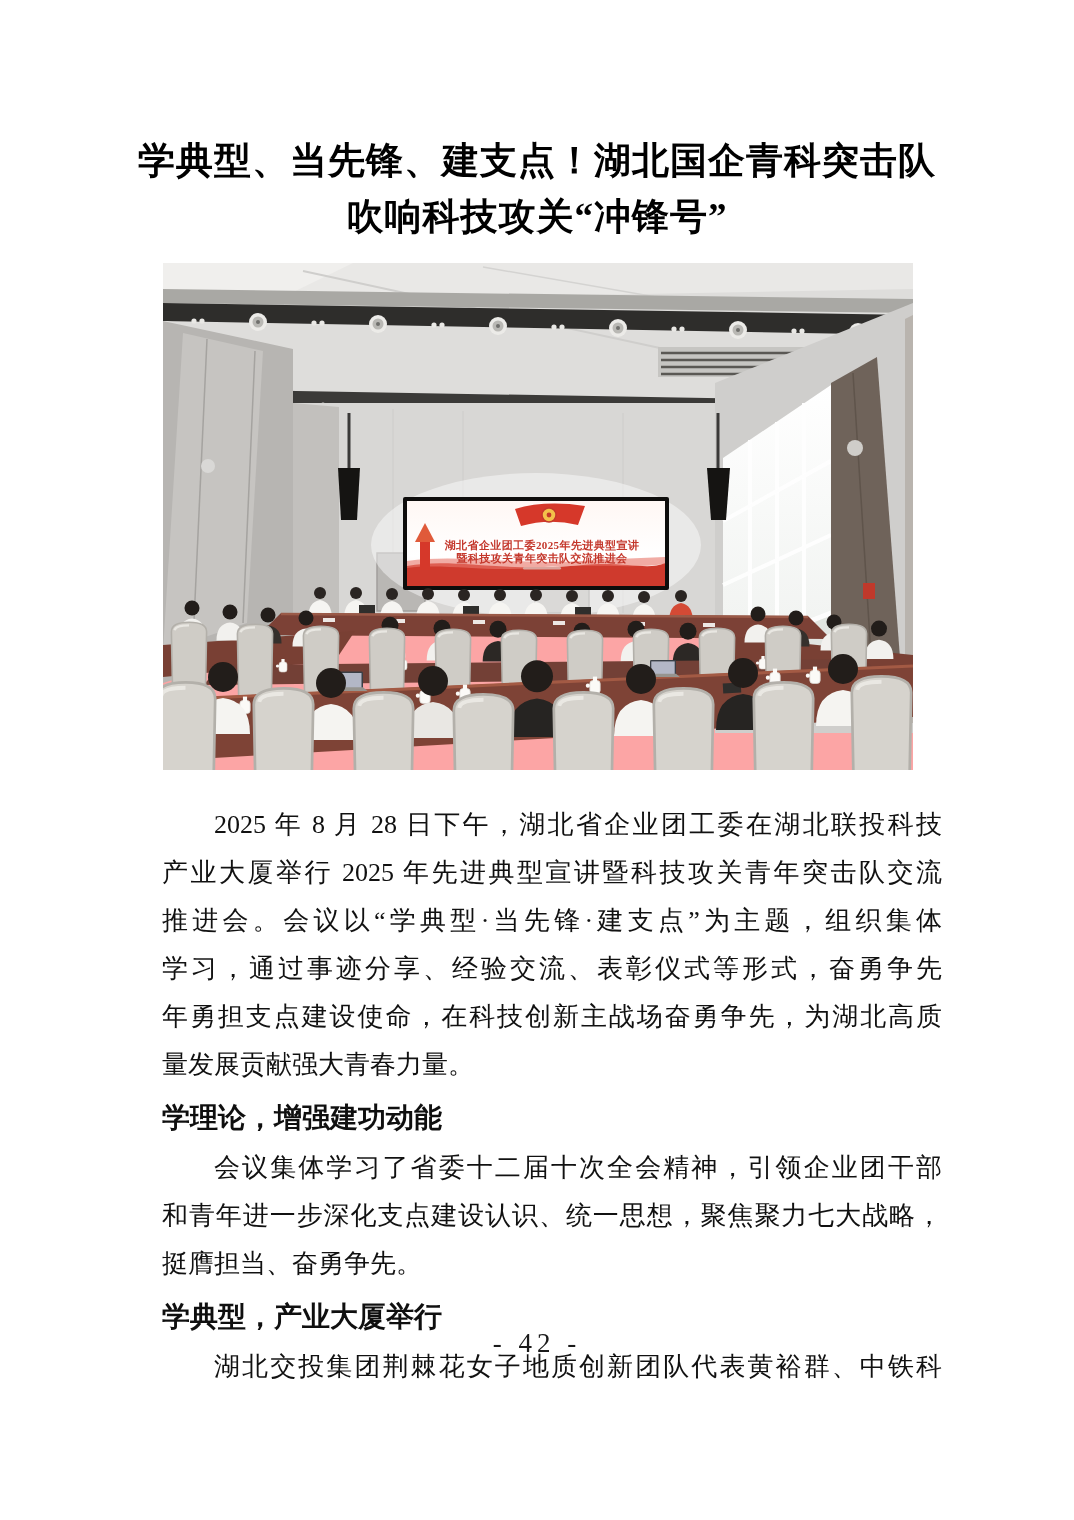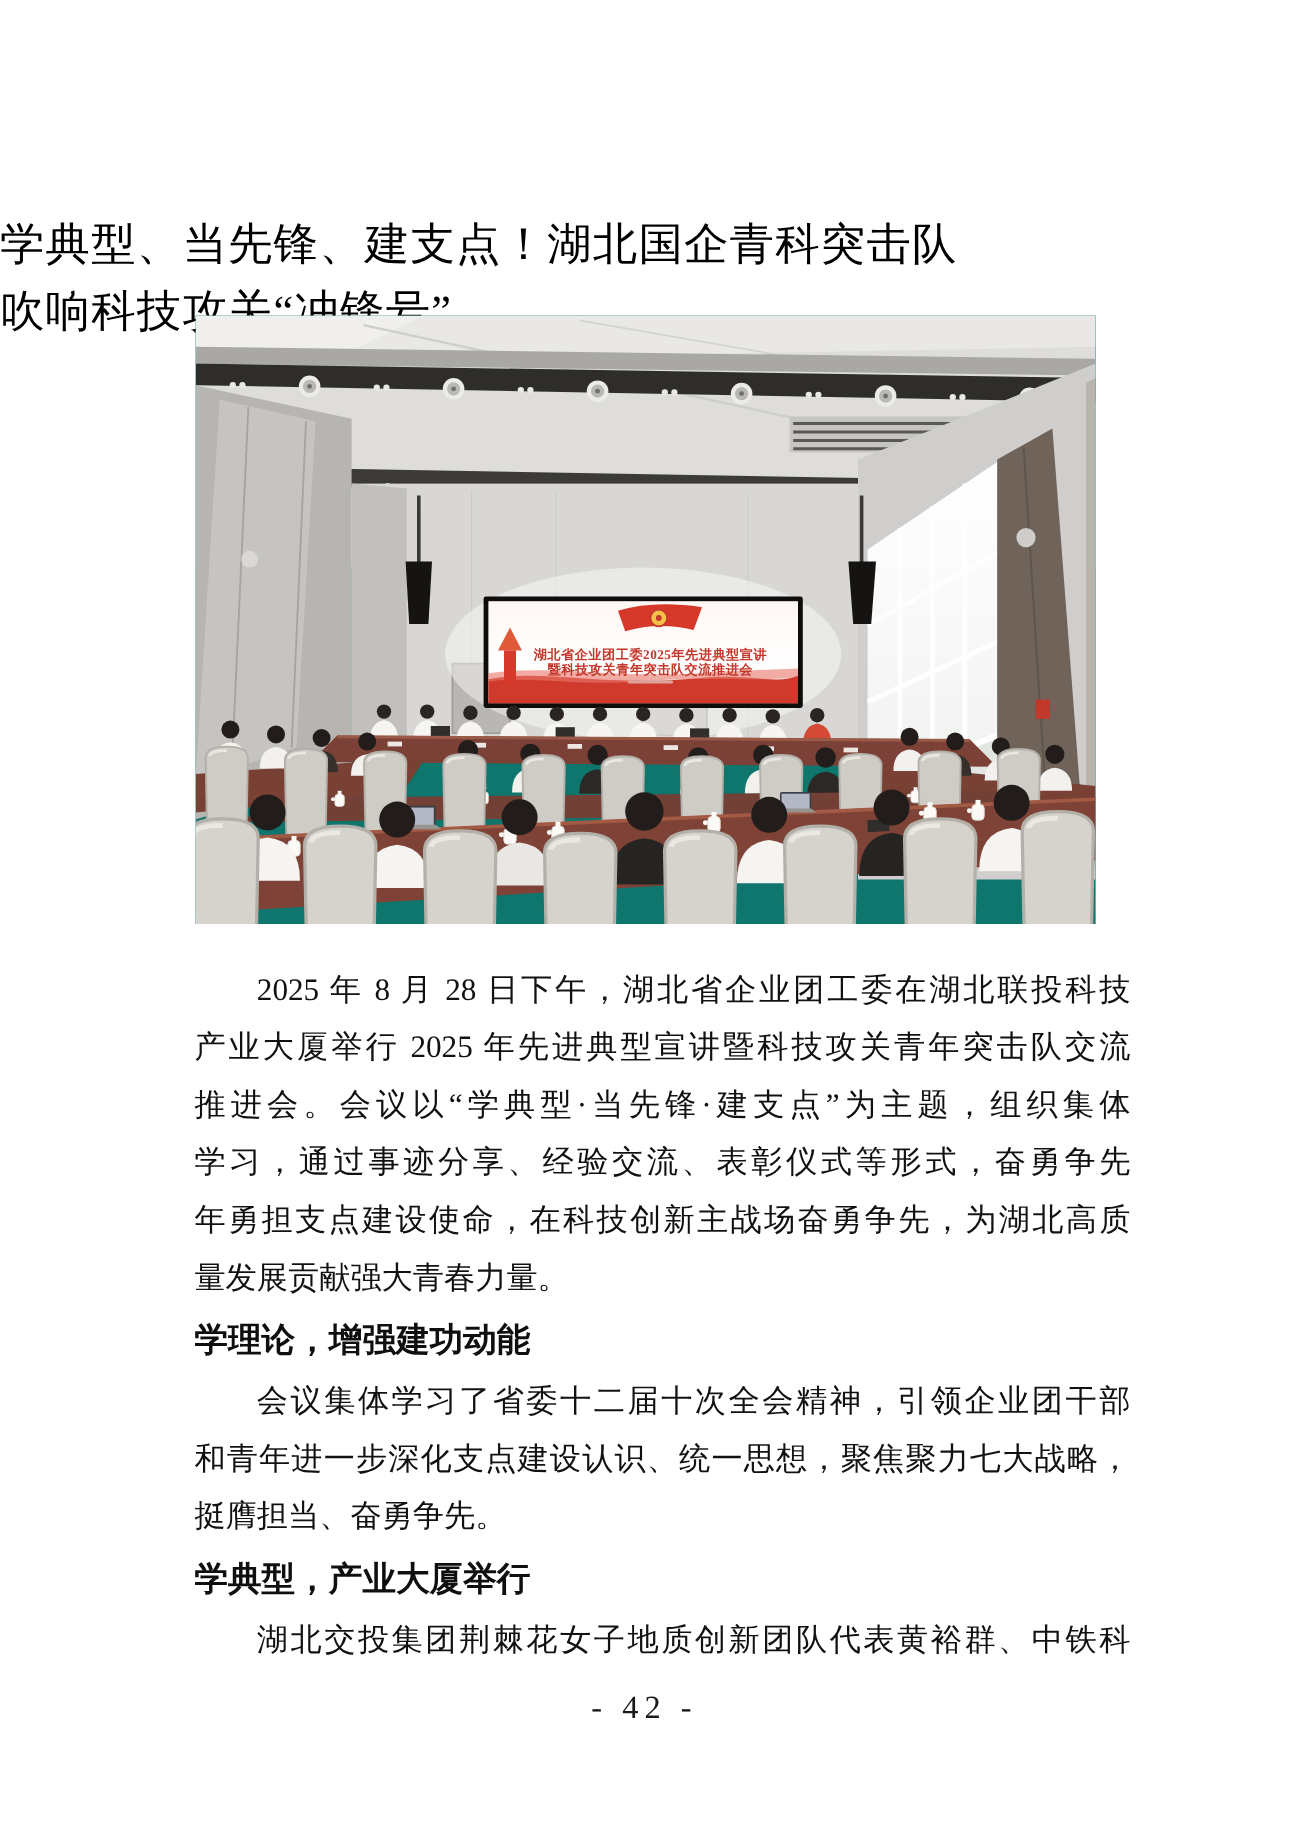--- a/index.html
+++ b/index.html
@@ -7,45 +7,45 @@
     position:relative;
     width:1074px;height:1520px;
     margin:0 auto;
     background:#ffffff;
     font-family:"Liberation Serif","DejaVu Serif",serif;
     color:#141414;
     overflow:hidden;
   }
   .doc-title{
     position:absolute;top:133px;left:0;width:100%;
-    font-weight:400;color:#000;
-    font-size:37px;line-height:56px;letter-spacing:1px;margin-top:44px;
+    text-align:center;font-weight:700;color:#000;
+    font-size:37px;line-height:56px;letter-spacing:1px;
   }
   .photo-wrap{
     position:absolute;left:163px;top:263px;width:750px;height:507px;
-    background:#0f766e;overflow:hidden;
+    background:#fca5a5;overflow:hidden;
   }
   .photo-wrap svg{display:block;width:750px;height:507px;}
   .body-text{
     position:absolute;left:162px;top:801px;width:780px;
     font-size:26px;color:#111;
   }
   .line{
     height:48px;line-height:48px;
     text-align:justify;text-align-last:justify;
     white-space:nowrap;
   }
   .line.indent{text-indent:2em;}
   .line.last{text-align-last:left;font-family:Liberation Serif, serif;}
   .sect-head{
     height:48px;line-height:48px;margin-top:5px;margin-bottom:2px;
     text-align:left;font-weight:700;font-size:28px;color:#0f0f0f;
   }
   .page-number{
-    position:absolute;top:1408px;left:0;width:100%;
+    position:absolute;top:1328px;left:0;width:100%;
     text-align:center;font-size:27px;letter-spacing:5px;color:#1a1a1a;
   }
   .scr-text{font-family:"Liberation Serif","DejaVu Serif",serif;font-weight:700;}
 </style>
 </head>
 <body>
 
 <div class="page">
 
   <div class="doc-title">

